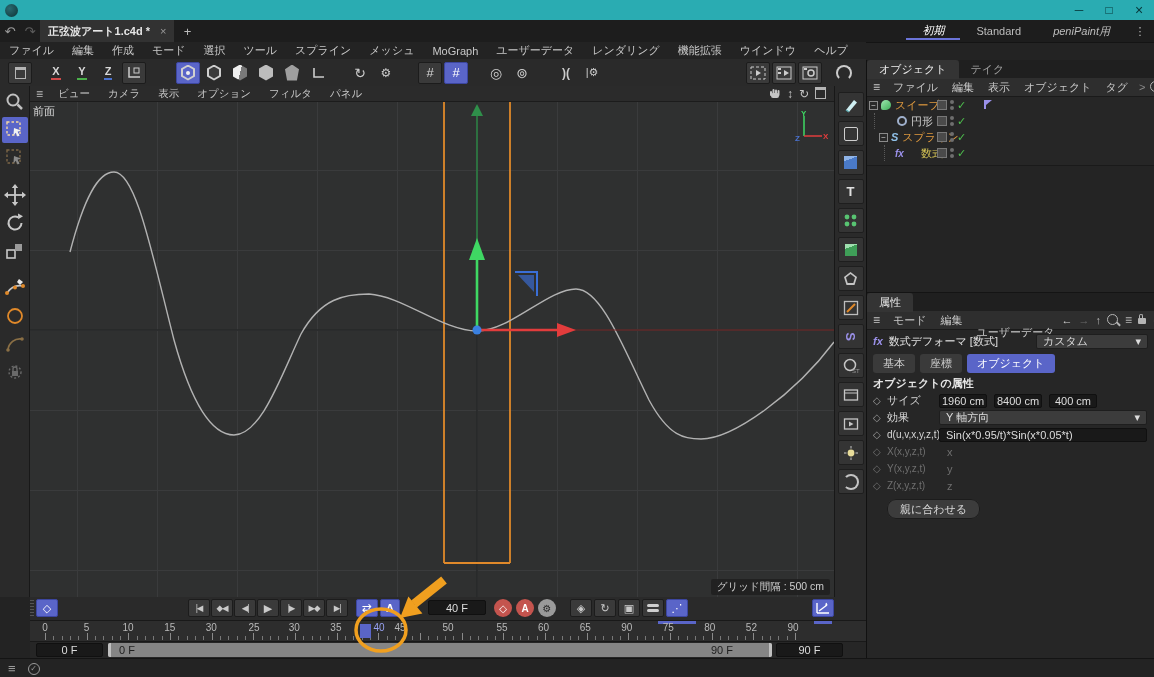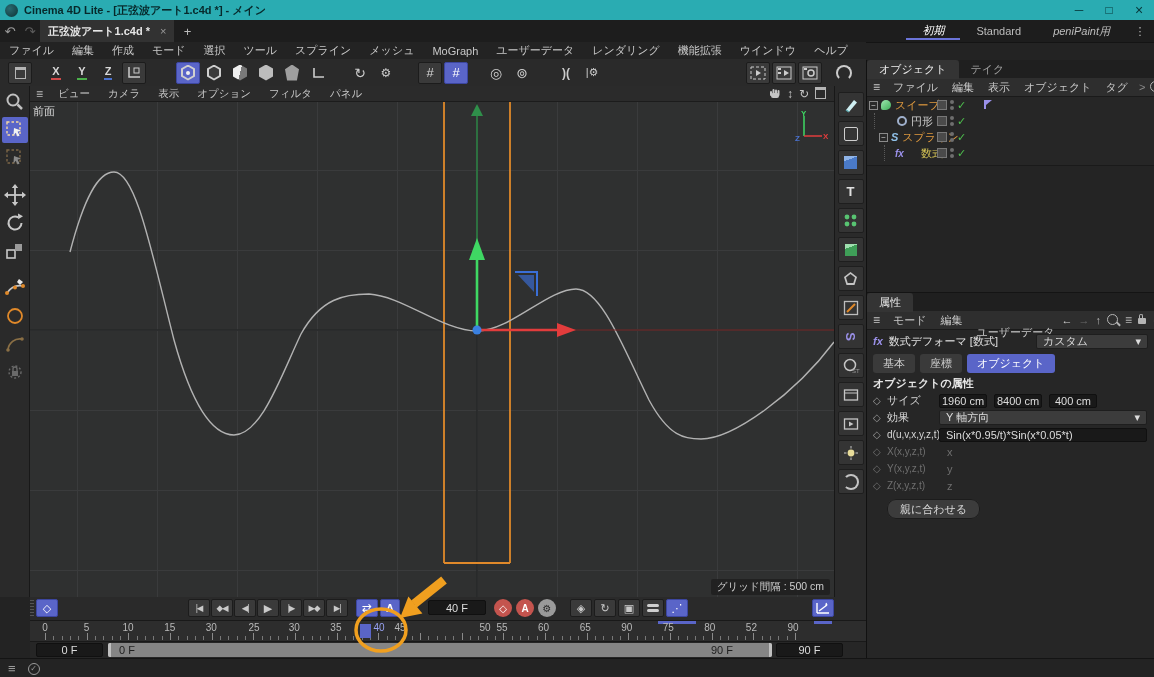--- a/index.html
+++ b/index.html
@@ -90,21 +90,20 @@
   .pill2{display:flex;flex-direction:column;gap:2px;}
   .pill2>i{display:block;width:12px;height:3px;border-radius:2px;background:#cfcfcf;}
 </style>
 </head>
 <body>
 
 <div id="app">
 
   <div id="titlebar">
     <div style="width:13px;height:13px;border-radius:50%;background:radial-gradient(circle at 35% 35%,#2a6a70,#0c3336);margin:0 6px 0 5px;"></div>
-    <div style="font-size:11px;font-weight:bold;">Cinema 4D Lite - [正弦波アート1.c4d *] - メイン</div>
     <div style="flex:1"></div>
     <div class="winbtn">─</div>
     <div class="winbtn">□</div>
     <div class="winbtn" style="font-size:14px;">×</div>
   </div>
 
   <div id="tabbar">
     <div style="width:20px;text-align:center;color:#9a9a9a;font-size:13px;">↶</div>
     <div style="width:20px;text-align:center;color:#5c5c5c;font-size:13px;">↷</div>
     <div class="doc-tab">
@@ -707,21 +706,21 @@
       <span class="ticklabel" style="left:56.6px;">5</span>
       <span class="ticklabel" style="left:98.1px;">10</span>
       <span class="ticklabel" style="left:139.7px;">15</span>
       <span class="ticklabel" style="left:181.2px;">30</span>
       <span class="ticklabel" style="left:224px;">25</span>
       <span class="ticklabel" style="left:264.3px;">30</span>
       <span class="ticklabel" style="left:305.9px;">35</span>
       <div class="abs" style="left:330px;top:3px;width:11px;height:14px;background:#5a65c8;"></div>
       <span class="ticklabel" style="left:349px;color:#98a2f2;">40</span>
       <span class="ticklabel" style="left:370px;">45</span>
-      <span class="ticklabel" style="left:455px;">50</span>
+      <span class="ticklabel" style="left:418px;">50</span>
       <span class="ticklabel" style="left:472.1px;">55</span>
       <span class="ticklabel" style="left:513.6px;">60</span>
       <span class="ticklabel" style="left:555.2px;">65</span>
       <span class="ticklabel" style="left:596.7px;">90</span>
       <span class="ticklabel" style="left:638.3px;">75</span>
       <span class="ticklabel" style="left:679.8px;">80</span>
       <span class="ticklabel" style="left:721.4px;">52</span>
       <span class="ticklabel" style="left:763px;">90</span>
     </div>
 

